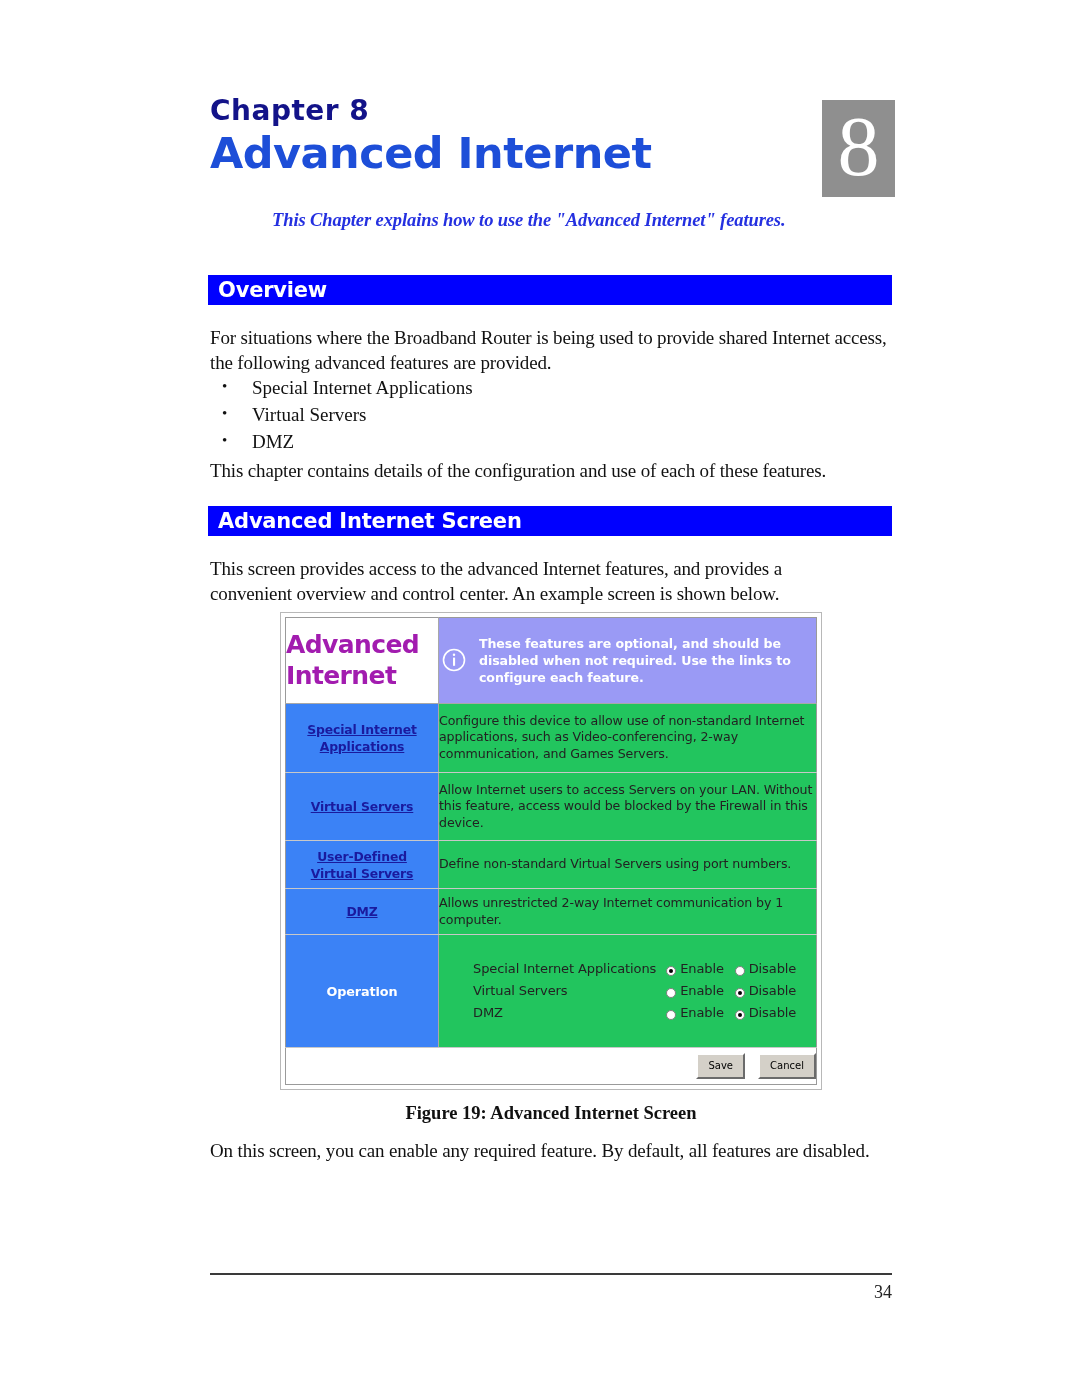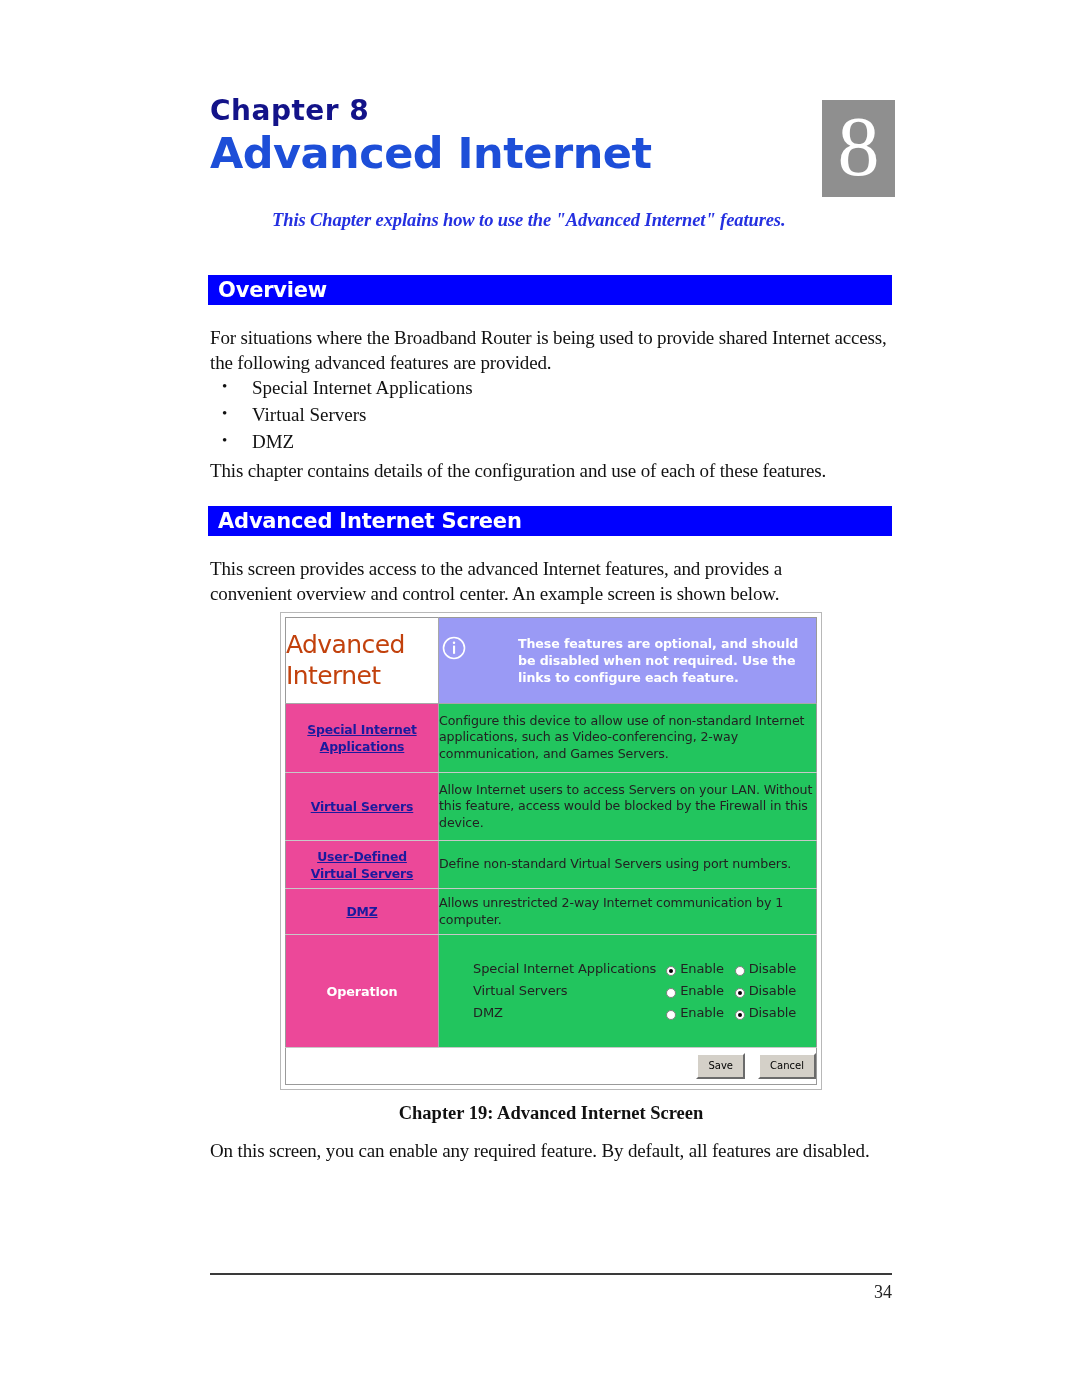--- a/index.html
+++ b/index.html
@@ -160,55 +160,55 @@
   .cell-title {
     width: 152px;
     background: #ffffff;
     border-right: 1px solid #a8a8a8;
     border-bottom: 1px solid #a8a8a8;
     padding: 10px 0 12px 12px;
     vertical-align: middle;
   }
   .cell-title .t {
     font-family: "DejaVu Sans", sans-serif;
-    font-weight: normal;
+    font-weight: bold;
     font-size: 25px;
     line-height: 31px;
-    color: #c2410c;
+    color: #a21caf;
     letter-spacing: -0.6px;
   }
 
   .cell-banner {
     background: #9a9af5;
     border-bottom: 1px solid #a8a8a8;
     padding: 10px 12px 10px 10px;
   }
   .banner-inner {
     display: flex;
-    gap: 39px;
+    align-items: center;
   }
   .info-icon {
     flex: 0 0 auto;
     width: 26px;
     height: 26px;
     margin-right: 12px;
     margin-left: 2px;
   }
   .banner-text {
     font-family: "DejaVu Sans", sans-serif;
     font-weight: bold;
     font-size: 12.6px;
     line-height: 17px;
     color: #ffffff;
     letter-spacing: -0.1px;
   }
 
   .cell-link {
     width: 152px;
-    background: #ec4899;
+    background: #3b82f6;
     border-right: 1px solid #a8a8a8;
     border-bottom: 1px solid #c8c8c8;
     text-align: center;
     padding: 6px 4px;
   }
   .cell-link .lnk {
     font-family: "DejaVu Sans", sans-serif;
     font-weight: bold;
     font-size: 12.4px;
     line-height: 17px;
@@ -443,19 +443,19 @@
       <tr>
         <td class="cell-buttons" colspan="2">
           <span class="btn">Save</span>
           <span class="btn">Cancel</span>
         </td>
       </tr>
     </tbody>
       </table>
   </div>
 
-  <div class="figure-caption">Chapter 19: Advanced Internet Screen</div>
+  <div class="figure-caption">Figure 19: Advanced Internet Screen</div>
   <div class="body-text" id="para-closing">On this screen, you can enable any required feature. By default, all features are disabled.</div>
 
   <div class="footer-rule"></div>
   <div class="footer-page">34</div>
 
 </div>
 
 </body></html>

